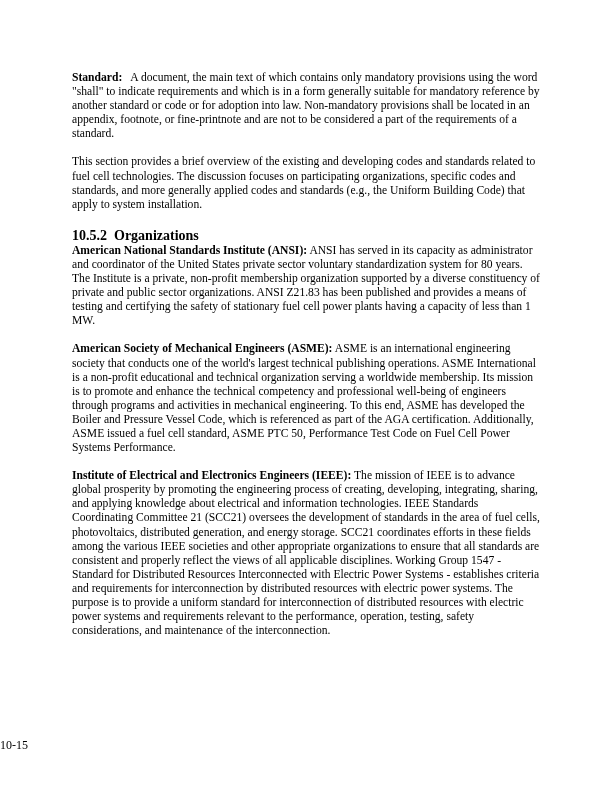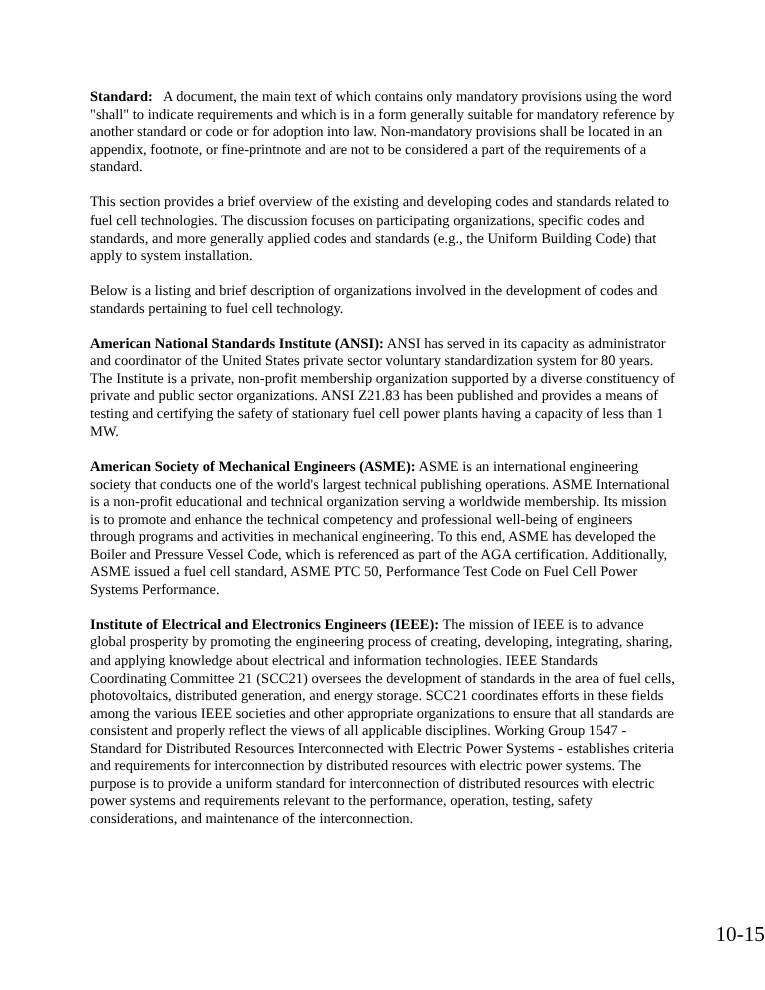--- a/index.html
+++ b/index.html
@@ -9,35 +9,35 @@
     font-family: "Liberation Serif", serif; font-size: 11.6px; line-height: 14.1px; color: #000;
   }
   .para { margin: 0 0 14px 0; }
   .lbl { font-weight: bold; }
   .heading {
     font-family: "Liberation Serif", serif; font-weight: bold; font-size: 14px;
     line-height: 16px; margin: 0; padding-top: 2px;
   }
   .after-head { margin-top: 0; }
   .pagenum {
-    position: absolute; top: 738px; left: 0; width: 612px; text-align: right;
-    font-family: "Liberation Serif", serif; font-size: 17px; color: #000;
+    position: absolute; top: 738px; left: 0; width: 612px; text-align: left;
+    font-family: "Liberation Serif", serif; font-size: 12px; color: #000;
   }
 </style>
 </head>
 <body>
 
 <div class="page">
   <p class="para">
     <span class="lbl">Standard</span><b>:</b>&nbsp;&nbsp; <span>A document, the main text of which contains only mandatory provisions using the word "shall" to indicate requirements and which is in a form generally suitable for mandatory reference by another standard or code or for adoption into law. Non-mandatory provisions shall be located in an appendix, footnote, or fine-printnote and are not to be considered a part of the requirements of a standard.</span>
   </p>
 
   <p class="para">This section provides a brief overview of the existing and developing codes and standards related to fuel cell technologies.  The discussion focuses on participating organizations, specific codes and standards, and more generally applied codes and standards (e.g., the Uniform Building Code) that apply to system installation.</p>
 
-  <p class="para after-head">Below is a listing and brief description of organizations involved in the development of codes and standards pertaining to fuel cell technology.</p>
+  <h2 class="heading"><span>10.5.2</span>&nbsp; <span>Organizations</span></h2>
 
   <p class="para">
     <span class="lbl">American National Standards Institute (ANSI):</span> <span>ANSI has served in its capacity as administrator and coordinator of the United States private sector voluntary standardization system for 80 years. The Institute is a private, non-profit membership organization supported by a diverse constituency of private and public sector organizations.  ANSI Z21.83 has been published and provides a means of testing and certifying the safety of stationary fuel cell power plants having a capacity of less than 1 MW.</span>
   </p>
 
   <p class="para">
     <span class="lbl">American Society of Mechanical Engineers (ASME):</span> <span>ASME is an international engineering society that conducts one of the world's largest technical publishing operations.  ASME International is a non-profit educational and technical organization serving a worldwide membership.  Its mission is to promote and enhance the technical competency and professional well-being of engineers through programs and activities in mechanical engineering.  To this end, ASME has developed the Boiler and Pressure Vessel Code, which is referenced as part of the AGA certification.  Additionally, ASME issued a fuel cell standard, ASME PTC 50, Performance Test Code on Fuel Cell Power Systems Performance.</span>
   </p>
 
   <p class="para">

